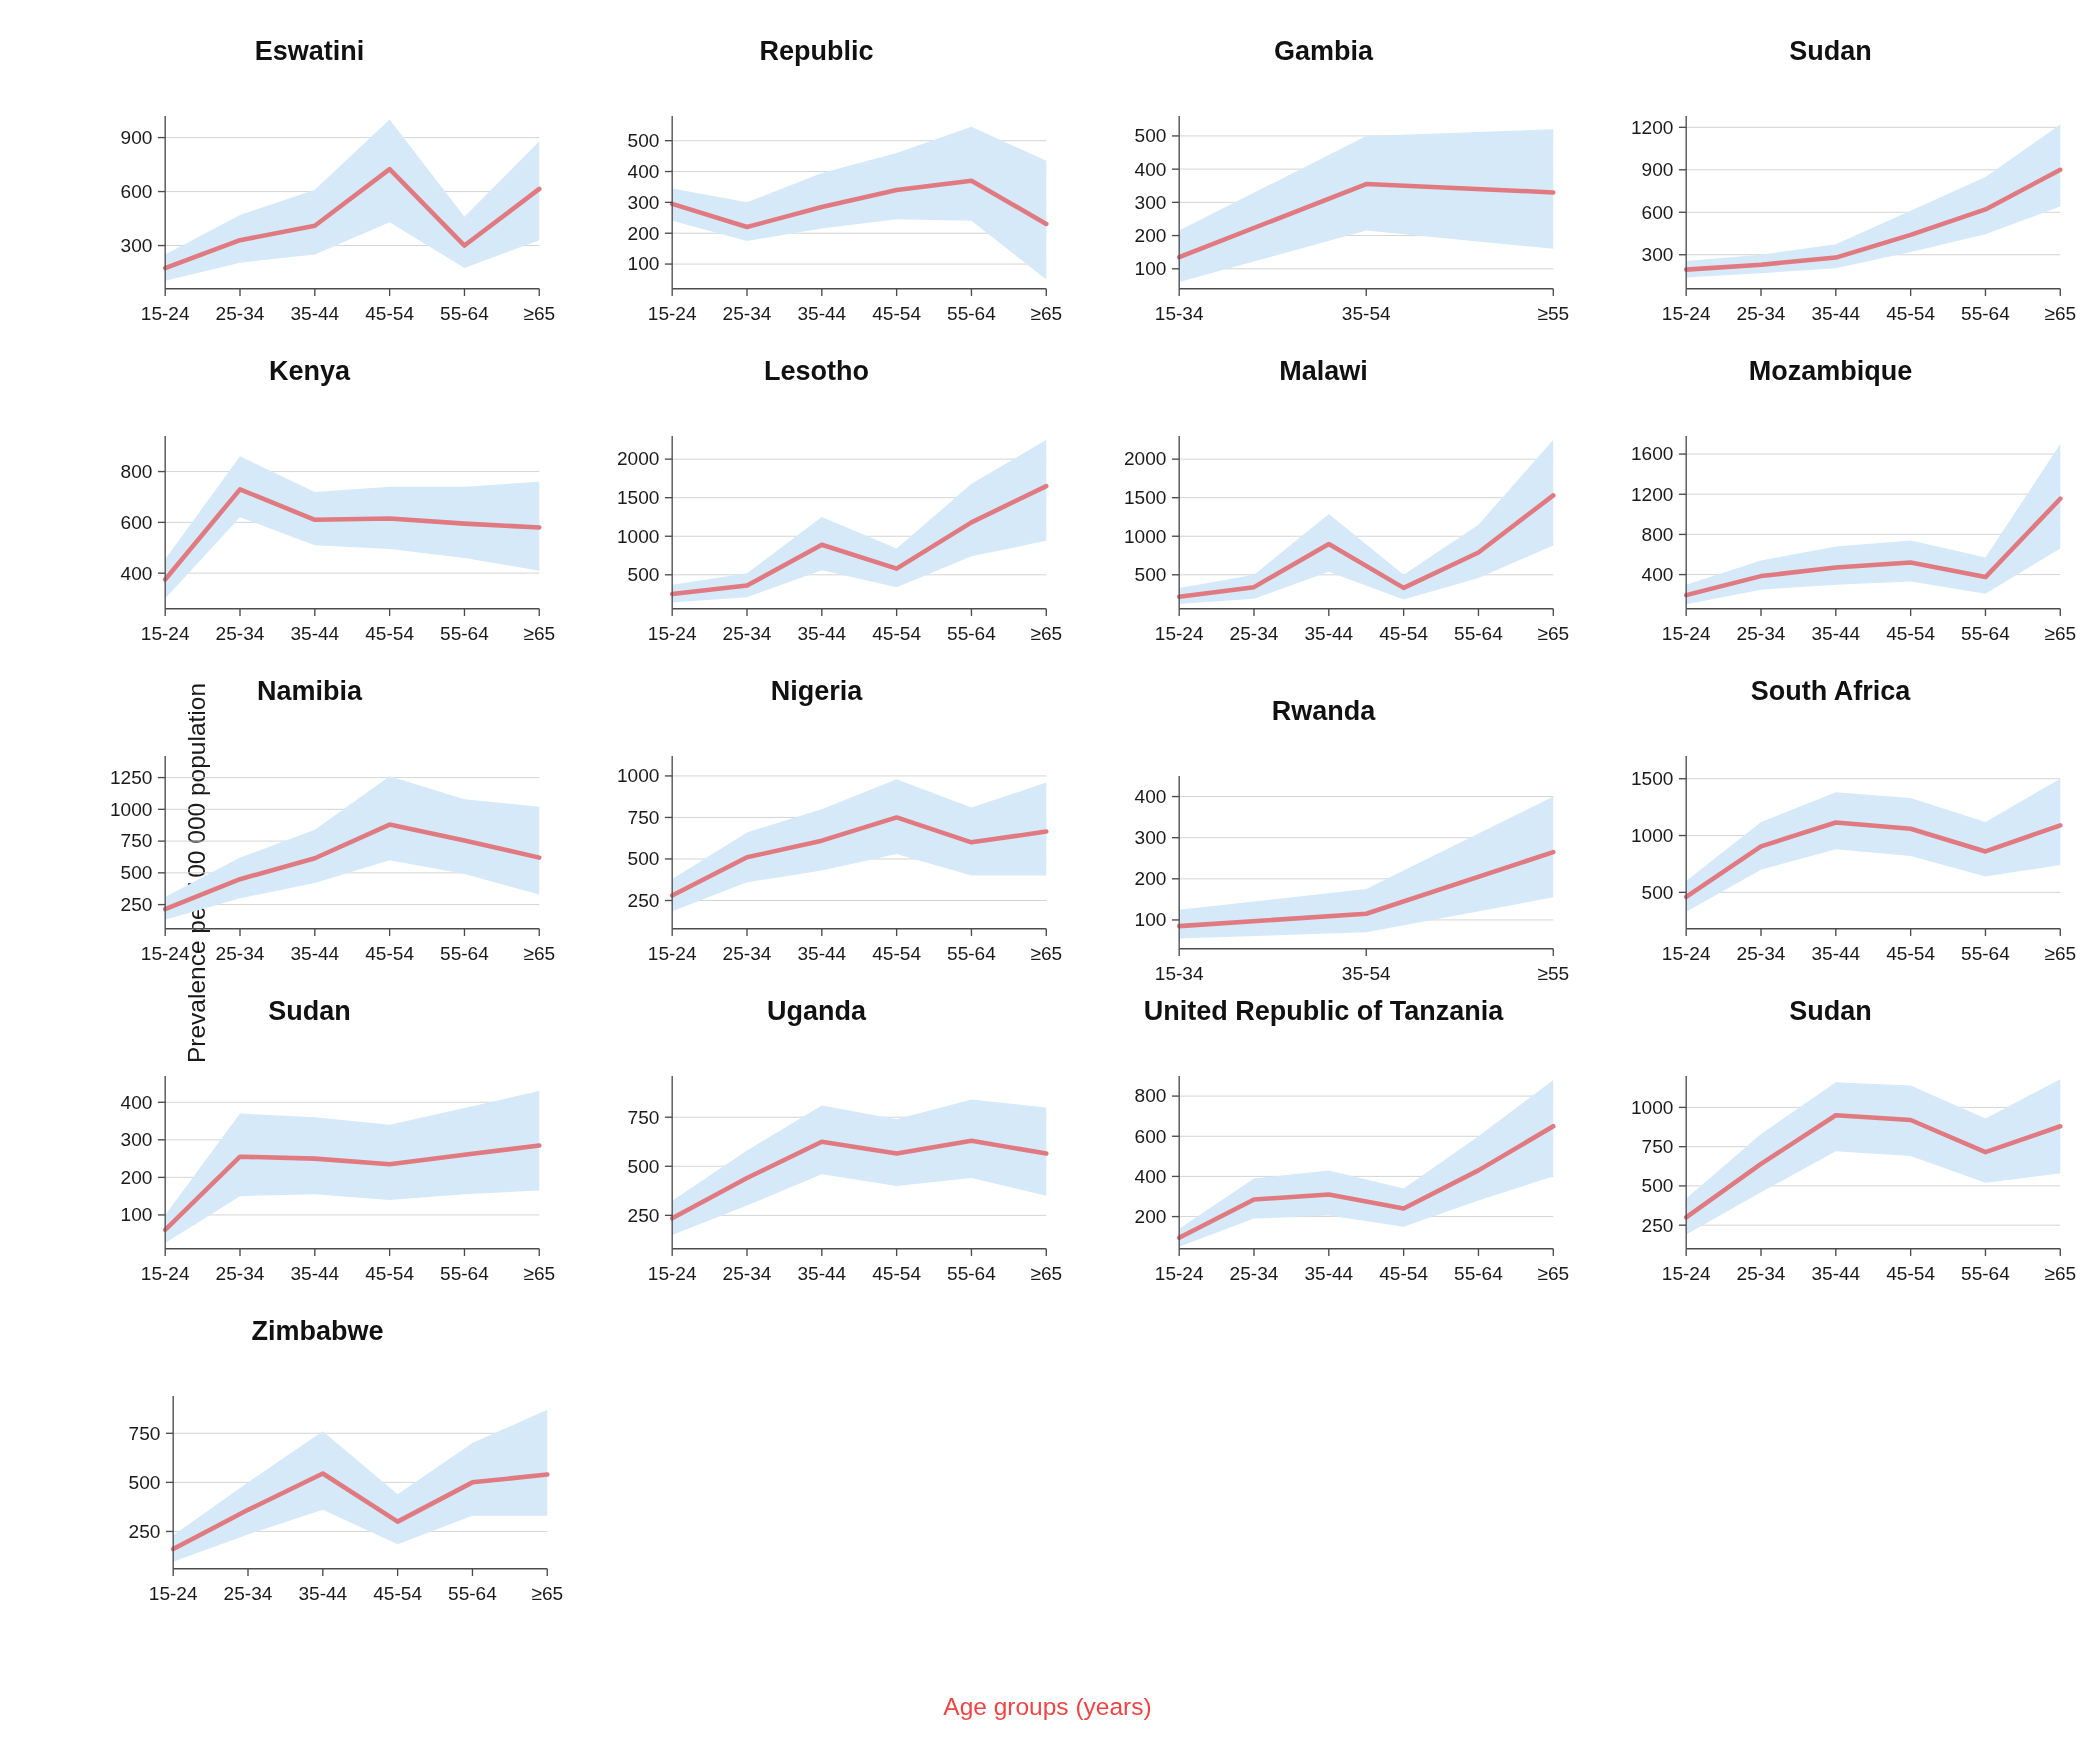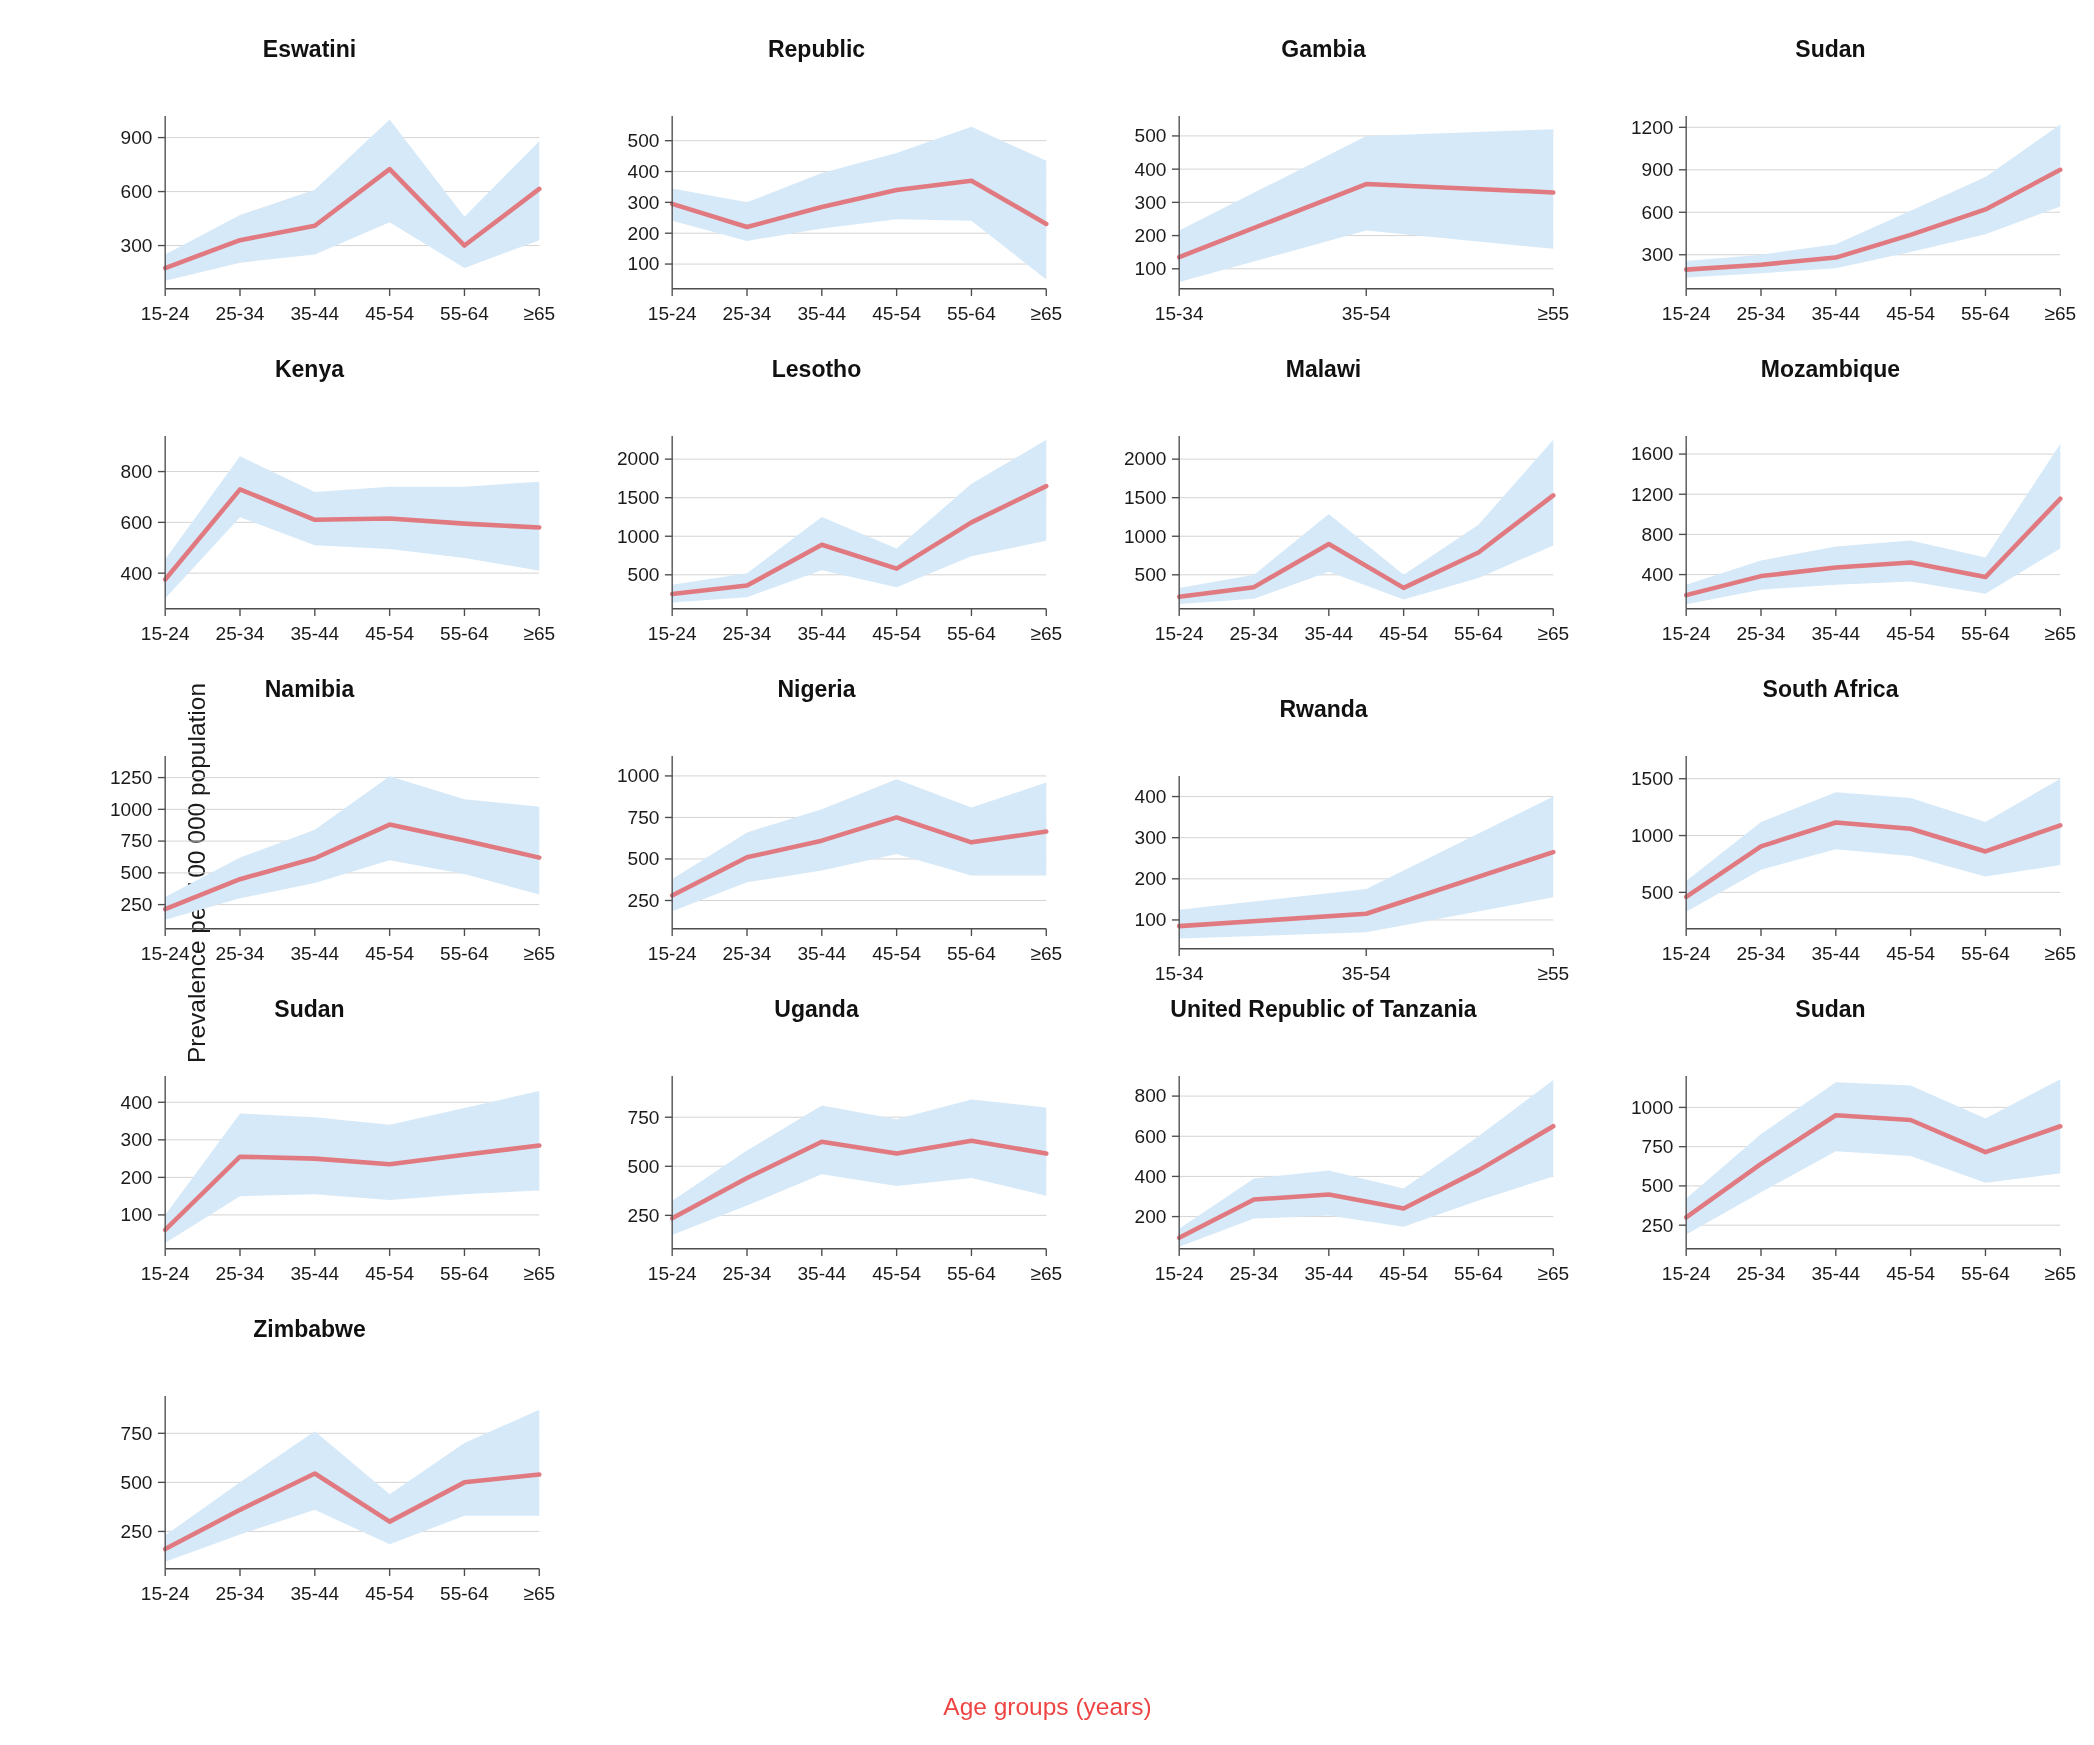--- a/index.html
+++ b/index.html
@@ -48,21 +48,21 @@
   }
   .panel {
     position: absolute;
   }
   .panel-title {
     position: absolute;
     left: 0;
     right: 0;
     top: 0;
     text-align: center;
-    font-size: 23px;
+    font-size: 27px;
     font-weight: bold;
     color: #111111;
     line-height: 1.15;
   }
   .plot-wrap {
     position: absolute;
     left: 0;
     top: 0;
     width: 100%;
     height: 100%;
@@ -619,21 +619,21 @@
             <text class="axis-text" x="284.6" y="290" text-anchor="middle">35-44</text>
             <line x1="366.9" x2="366.9" y1="256" y2="264" stroke="#4d4d4d" stroke-width="1.5"></line>
             <text class="axis-text" x="366.9" y="290" text-anchor="middle">45-54</text>
             <line x1="449.2" x2="449.2" y1="256" y2="264" stroke="#4d4d4d" stroke-width="1.5"></line>
             <text class="axis-text" x="449.2" y="290" text-anchor="middle">55-64</text>
             <line x1="531.5" x2="531.5" y1="256" y2="264" stroke="#4d4d4d" stroke-width="1.5"></line>
             <text class="axis-text" x="531.5" y="290" text-anchor="middle">≥65</text>
           </svg>
         </div>
       </div>
-      <div class="panel" style="left: 0px; top: 1280px; width: 507px; height: 320px;">
+      <div class="panel" style="left: 8px; top: 1280px; width: 507px; height: 320px;">
         <div class="panel-title">Zimbabwe</div>
         <div class="plot-wrap" style="top: 20px;">
           <svg width="507" height="300" viewBox="0 0 557.5 330">
             <line x1="120" x2="531.5" y1="214.97727272727272" y2="214.97727272727272" stroke="#cfcfcf" stroke-width="1"></line>
             <line x1="120" x2="531.5" y1="161" y2="161" stroke="#cfcfcf" stroke-width="1"></line>
             <line x1="120" x2="531.5" y1="107.02272727272728" y2="107.02272727272728" stroke="#cfcfcf" stroke-width="1"></line>
             <polygon points="120,219.29545454545456 202.3,161 284.6,104.86363636363637 366.9,173.95454545454544 449.2,117.81818181818181 531.5,81.11363636363637 531.5,197.70454545454544 449.2,197.70454545454544 366.9,229.01136363636363 284.6,191.22727272727275 202.3,218.2159090909091 120,248.4431818181818" fill="#d6e9f8"></polygon>
             <polyline points="120,234.4090909090909 202.3,191.22727272727275 284.6,151.2840909090909 366.9,204.1818181818182 449.2,161 531.5,152.36363636363637" fill="none" stroke="#e07a80" stroke-width="5" stroke-linejoin="round" stroke-linecap="round"></polyline>
             <line x1="120" x2="120" y1="66" y2="256" stroke="#4d4d4d" stroke-width="1.5"></line>
             <line x1="112" x2="120" y1="214.97727272727272" y2="214.97727272727272" stroke="#4d4d4d" stroke-width="1.5"></line>

